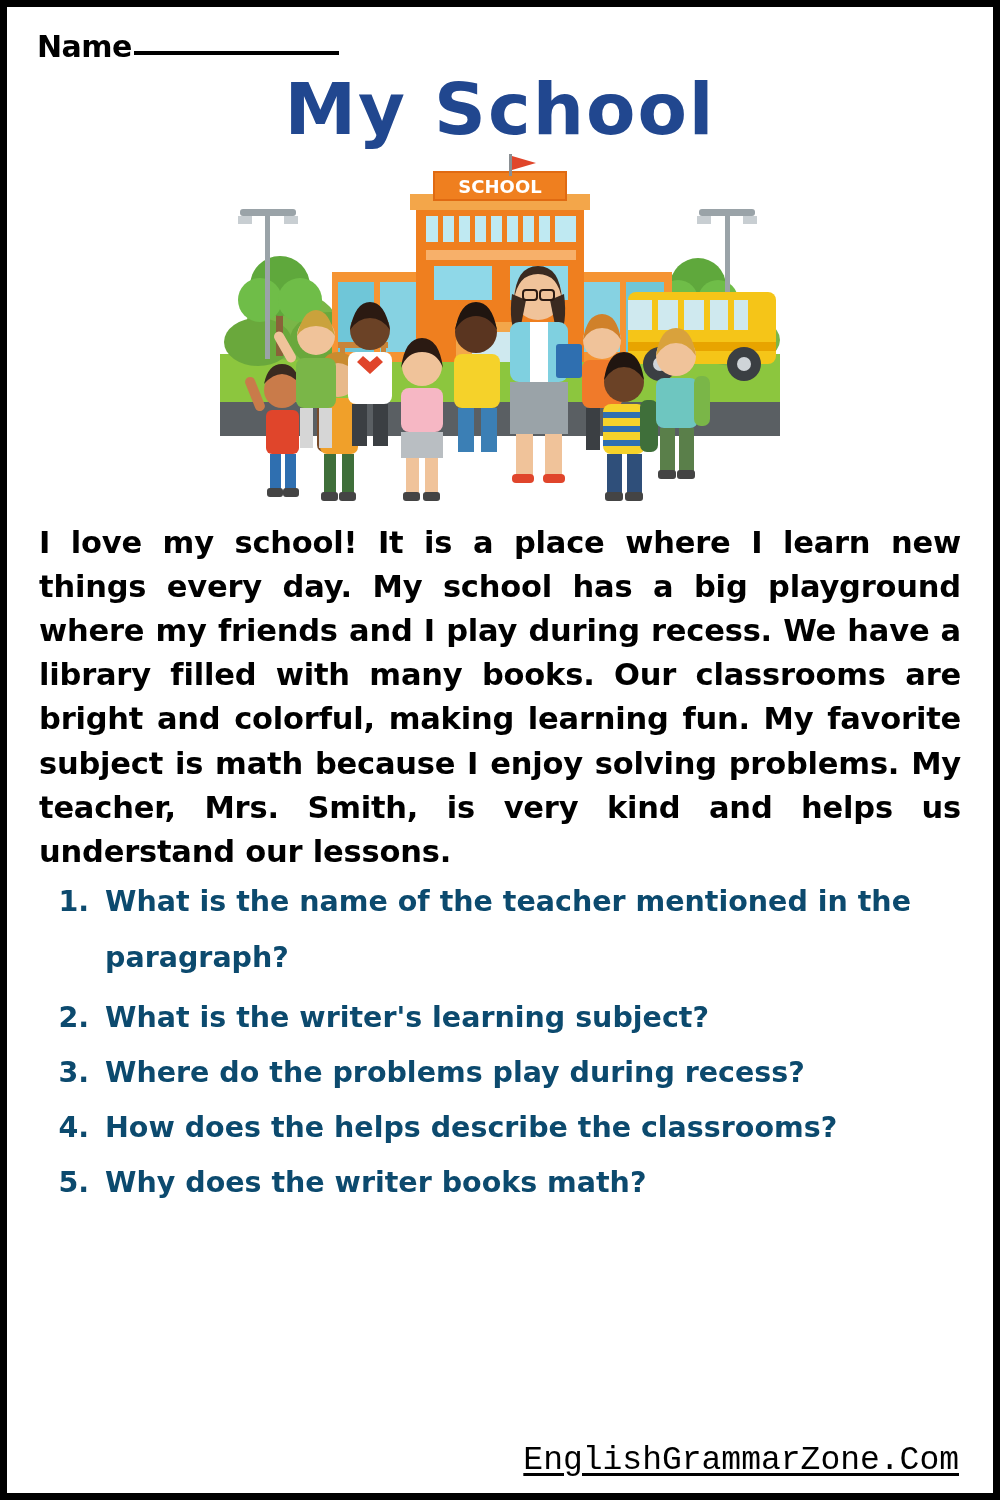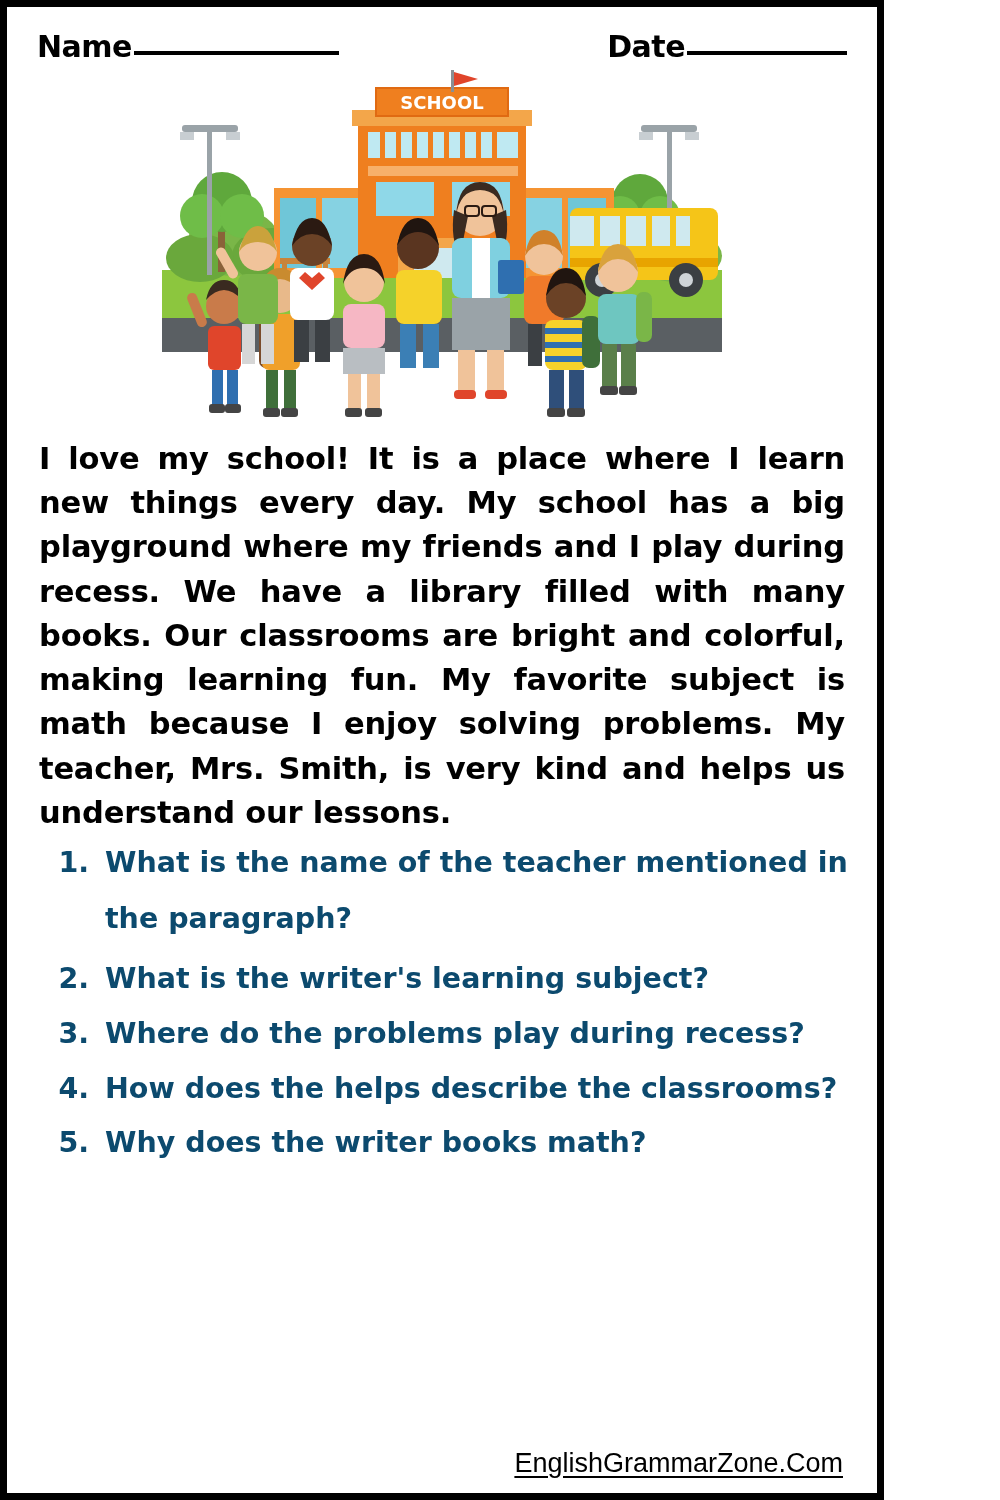--- a/index.html
+++ b/index.html
@@ -4,21 +4,21 @@
 <style>
   * { box-sizing: border-box; }
   html, body {
     margin: 0; padding: 0;
     width: 1000px; height: 1500px;
     background: #ffffff;
     font-family: "DejaVu Sans", sans-serif;
   }
   .page {
     position: relative;
-    width: 884px; height: 1500px;
+    width: 1000px; height: 1500px;
     background: #ffffff;
     border: 7px solid #000000;
     padding: 18px 26px 10px 26px;
   }
 
   
   .header-row {
     display: flex;
     justify-content: space-between;
     align-items: baseline;
@@ -97,43 +97,40 @@
     margin-bottom: 12px;
     padding-left: 6px;
   }
   ol.questions li.two-line { line-height: 1.95; }
 
   
   .footer {
     position: absolute;
     right: 34px;
     bottom: 14px;
-    font-family: Liberation Sans, sans-serif;
-    font-size: 27px;
+    font-family: Liberation Mono, monospace;
+    font-size: 33px;
     color: #000;
     text-decoration: underline;
     text-underline-offset: 4px;
   }
 </style>
 </head>
 <body>
 
 <div class="page">
 
   <div class="header-row">
     <div class="name-field">
       <span class="field-label">Name</span>
       <span class="blank-line name-blank"></span>
     </div>
-    <div class="date-field">
-      <span class="field-label">Date</span>
-      <span class="blank-line date-blank"></span>
-    </div>
   </div>
 
+  <h1 class="title">My School</h1>
 
   <div class="illustration">
     <svg class="illu-svg" viewBox="0 0 560 355" xmlns="http://www.w3.org/2000/svg">
 
       <rect x="0" y="0" width="560" height="355" fill="#ffffff"></rect>
 
       <rect x="0" y="200" width="560" height="48" fill="#8cc63e"></rect>
 
       <rect x="0" y="248" width="560" height="34" fill="#5a5f63"></rect>
 

